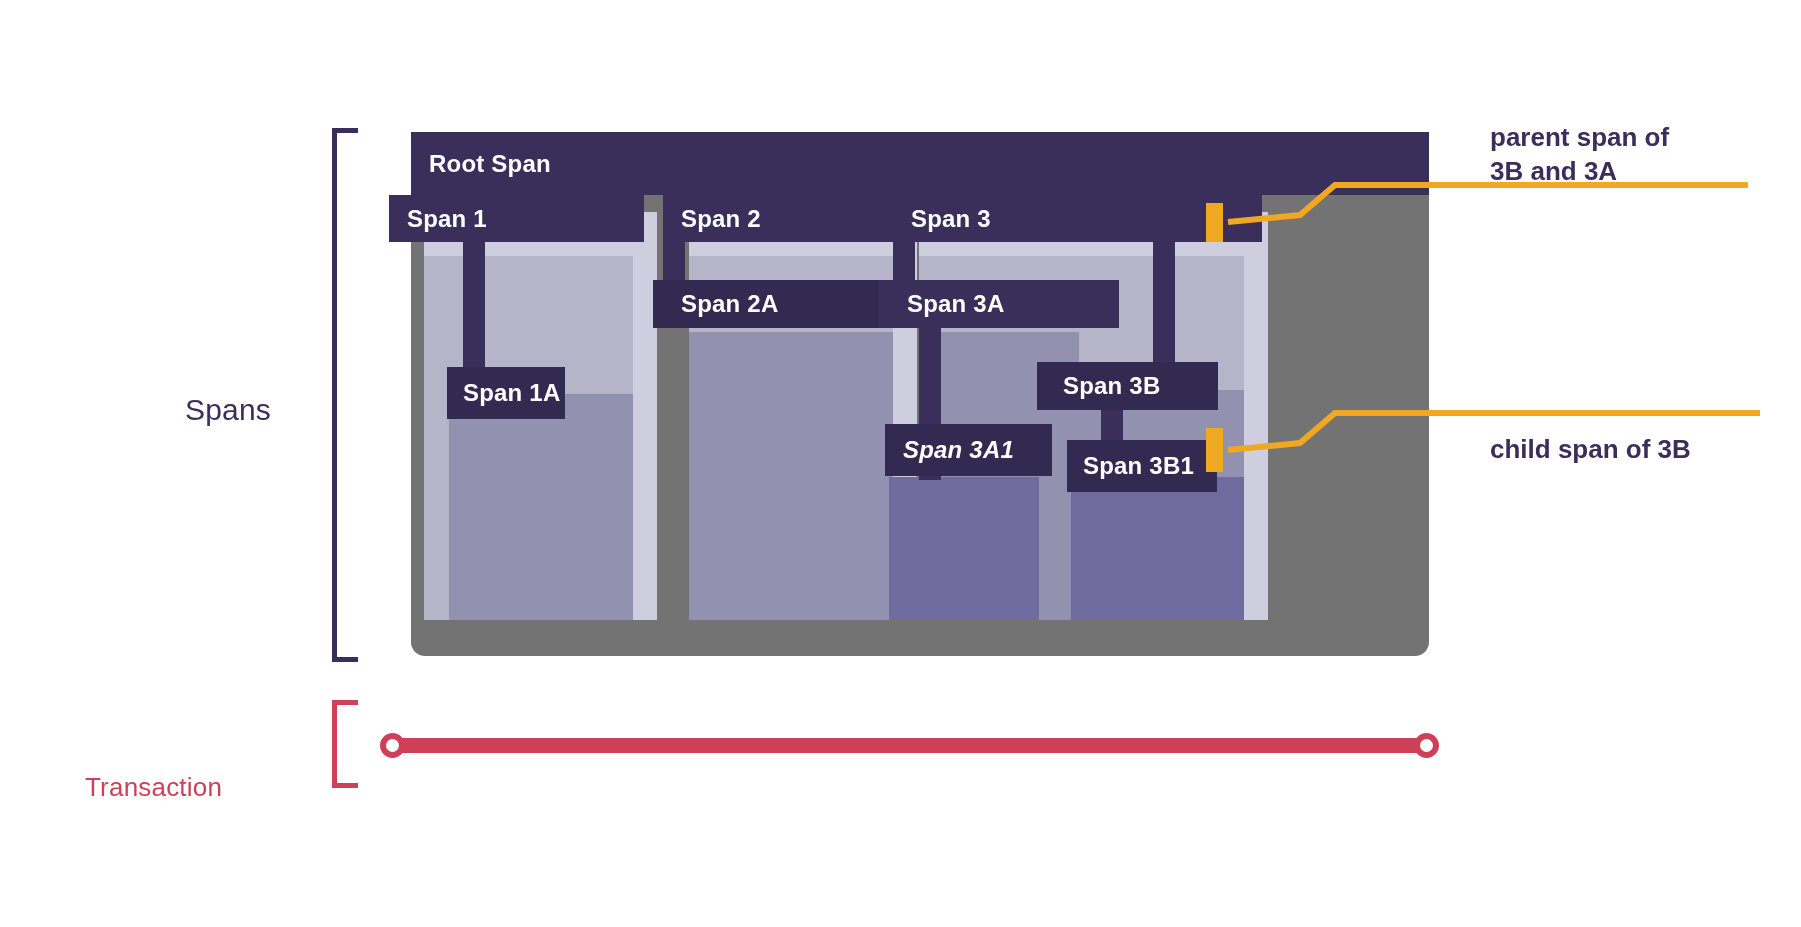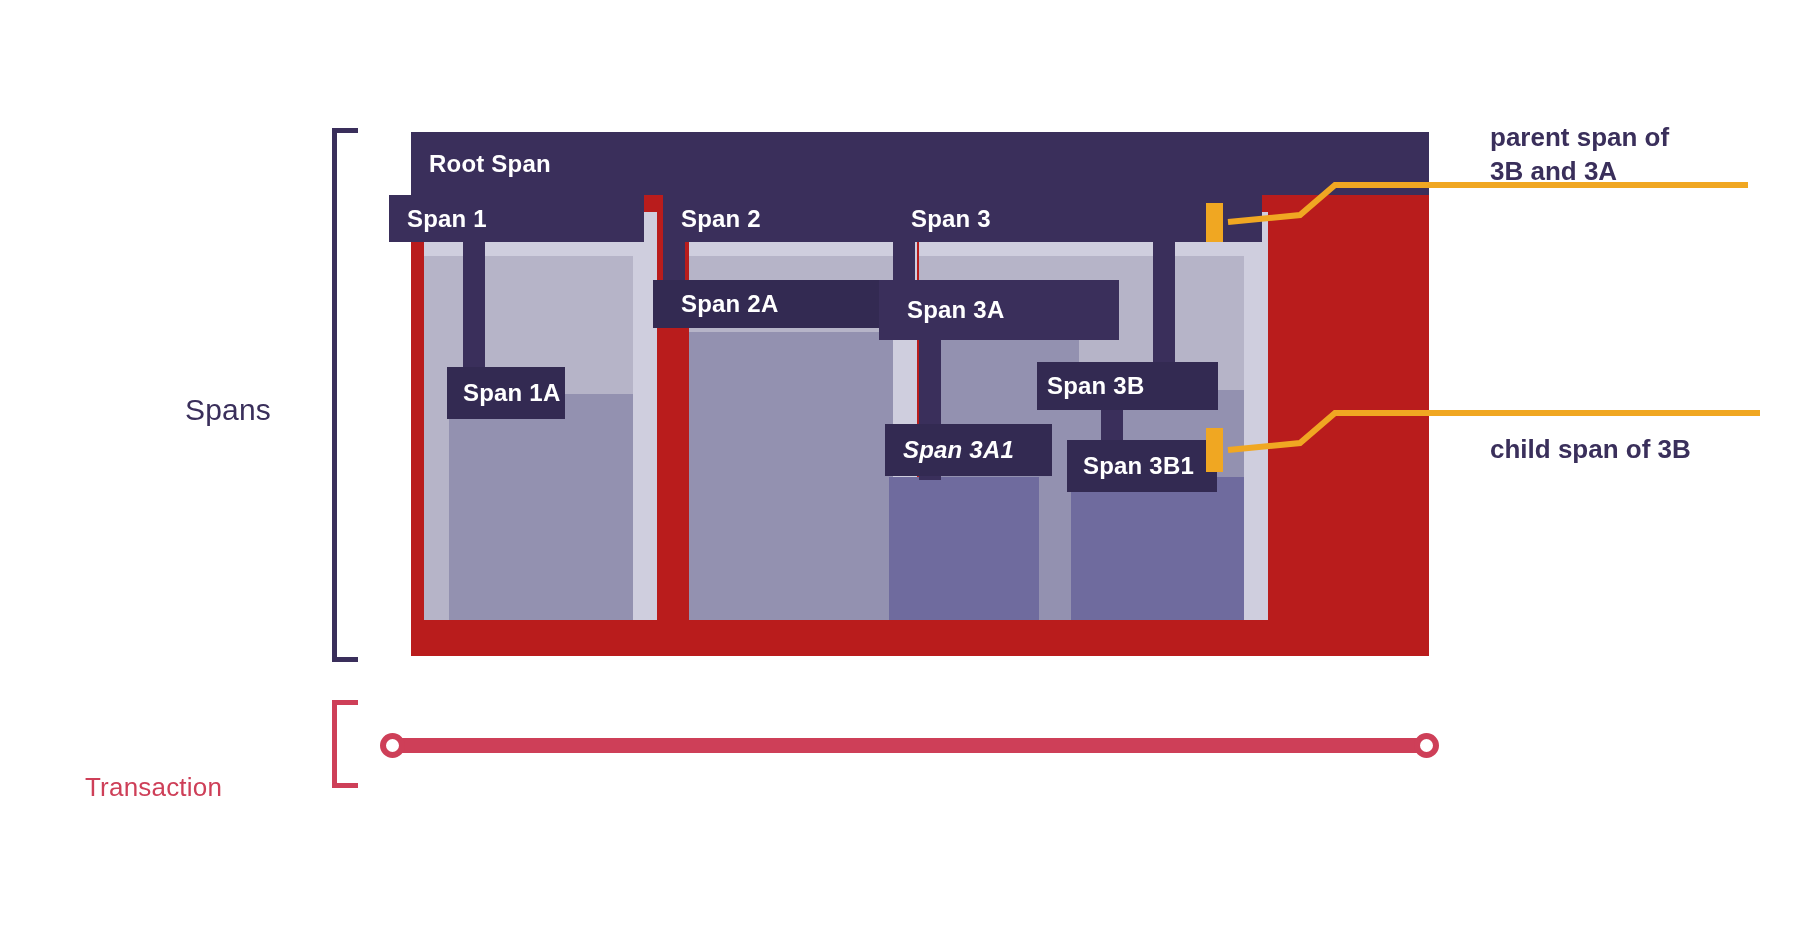--- a/index.html
+++ b/index.html
@@ -66,21 +66,22 @@
     border-color: #ce3f58;
   }
 
   
   #spans-canvas {
     position: absolute;
     left: 411px;
     top: 132px;
     width: 1018px;
     height: 524px;
-    background: #b91c1c;
+    background: #737373;
+    border-radius: 14px;
   }
 
   
   .span-col {
     position: absolute;
     box-sizing: border-box;
   }
   
   .span-bar {
     position: absolute;
@@ -208,30 +209,30 @@
     </div>
 
     <div class="span-bar" style="left:482px; top:63px; width:369px; height:47px;">
       <span class="lbl">Span 3</span>
     </div>
 
     <div class="span-bar deep" style="left:242px; top:148px; width:240px; height:48px;">
       <span class="lbl" style="padding-left:28px">Span 2A</span>
     </div>
 
-    <div class="span-bar" style="left:468px; top:148px; width:240px; height:60px;align-items:center;">
+    <div class="span-bar" style="left:468px; top:148px; width:240px; height:48px;align-items:center;">
       <span class="lbl" style="padding-left:28px">Span 3A</span>
     </div>
 
     <div class="span-bar deep" style="left:36px; top:235px; width:118px; height:52px;">
       <span class="lbl" style="padding-left:16px">Span 1A</span>
     </div>
 
     <div class="span-bar deep" style="left:626px; top:230px; width:181px; height:48px;">
-      <span class="lbl" style="padding-left:10px">Span 3B</span>
+      <span class="lbl" style="padding-left:26px">Span 3B</span>
     </div>
 
     <div class="span-bar deep" style="left:474px; top:292px; width:167px; height:52px;font-style:italic;">
       <span class="lbl" style="padding-left:18px">Span 3A1</span>
     </div>
 
     <div class="span-bar deep" style="left:656px; top:308px; width:150px; height:52px;">
       <span class="lbl" style="padding-left:16px">Span 3B1</span>
     </div>
 

